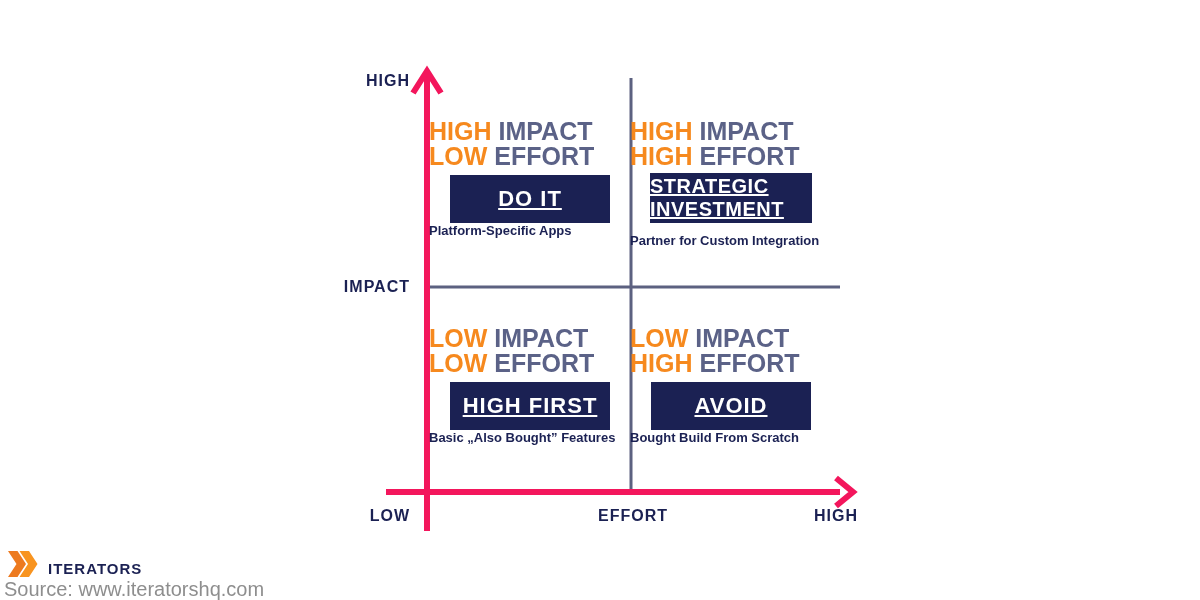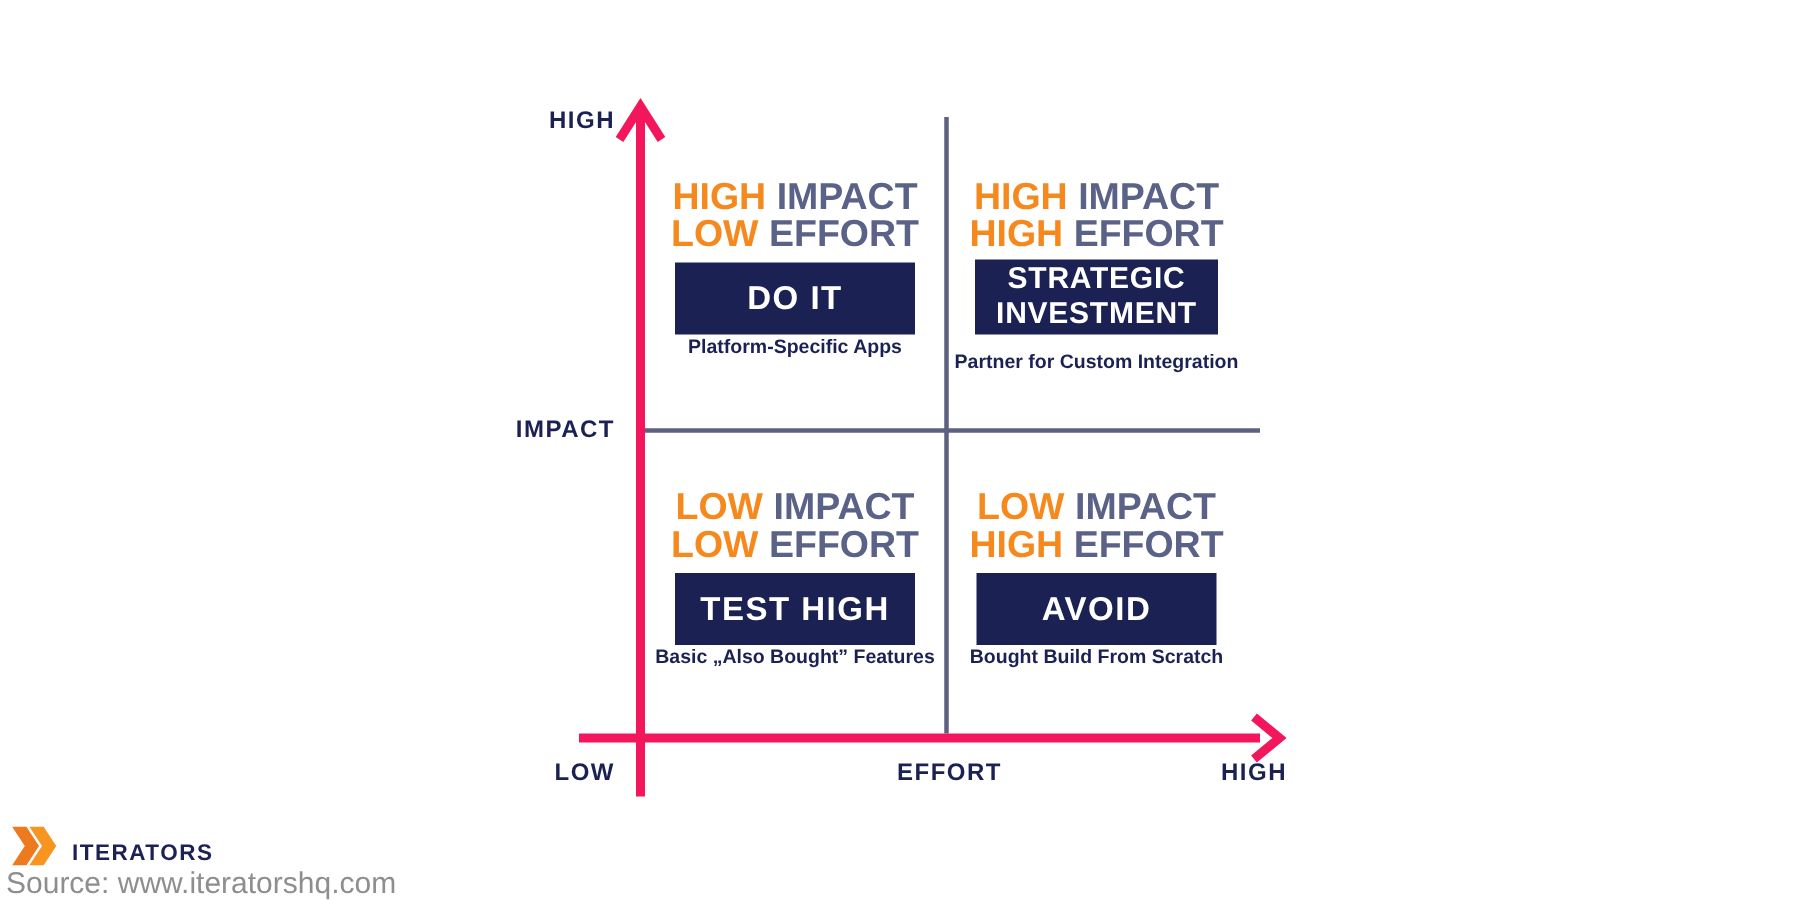--- a/index.html
+++ b/index.html
@@ -23,21 +23,21 @@
     letter-spacing: 1px;
     color: var(--navy);
     white-space: nowrap;
   }
   .lbl-impact-high { left: 322px; top: 72px;  width: 88px;  text-align: right; }
   .lbl-impact      { left: 318px; top: 278px; width: 92px;  text-align: right; }
   .lbl-origin-low  { left: 322px; top: 507px; width: 88px;  text-align: right; }
   .lbl-effort      { left: 571px; top: 507px; width: 124px; text-align: center; }
   .lbl-effort-high { left: 796px; top: 507px; width: 80px;  text-align: center; }
 
-  .quadrant { position: absolute; width: 202px; text-align: center; }
+  .quadrant { position: absolute; width: 202px; }
   .q-tl { left: 429px; top: 119px; }
   .q-tr { left: 630px; top: 119px; }
   .q-bl { left: 429px; top: 326px; }
   .q-br { left: 630px; top: 326px; }
 
   .q-heading {
     font-size: 25px;
     line-height: 25px;
     font-weight: bold;
     color: var(--slate);
@@ -51,20 +51,21 @@
     height: 48px;
     background: var(--navy);
     color: #ffffff;
     font-size: 22px;
     font-weight: bold;
     letter-spacing: 1px;
     line-height: 24px;
     display: flex;
     align-items: center;
     justify-content: center;
+    text-decoration: underline;
   }
   .q-tr .action-box {
     margin-top: 4px;
     width: 162px;
     height: 50px;
     font-size: 20px;
     line-height: 23px;
     letter-spacing: 0.5px;
   }
   .caption {
@@ -141,21 +142,21 @@
     <div class="caption">Partner for Custom Integration</div>
   </div>
 
   <div class="quadrant q-bl">
     <div class="q-heading">
       <span class="hl">LOW</span><span>IMPACT</span>
     </div>
     <div class="q-heading">
       <span class="hl">LOW</span><span>EFFORT</span>
     </div>
-    <div class="action-box">TEST HIGH</div>
+    <div class="action-box">HIGH FIRST</div>
     <div class="caption">Basic „Also Bought” Features</div>
   </div>
 
   <div class="quadrant q-br">
     <div class="q-heading">
       <span class="hl">LOW</span><span>IMPACT</span>
     </div>
     <div class="q-heading">
       <span class="hl">HIGH</span><span>EFFORT</span>
     </div>

